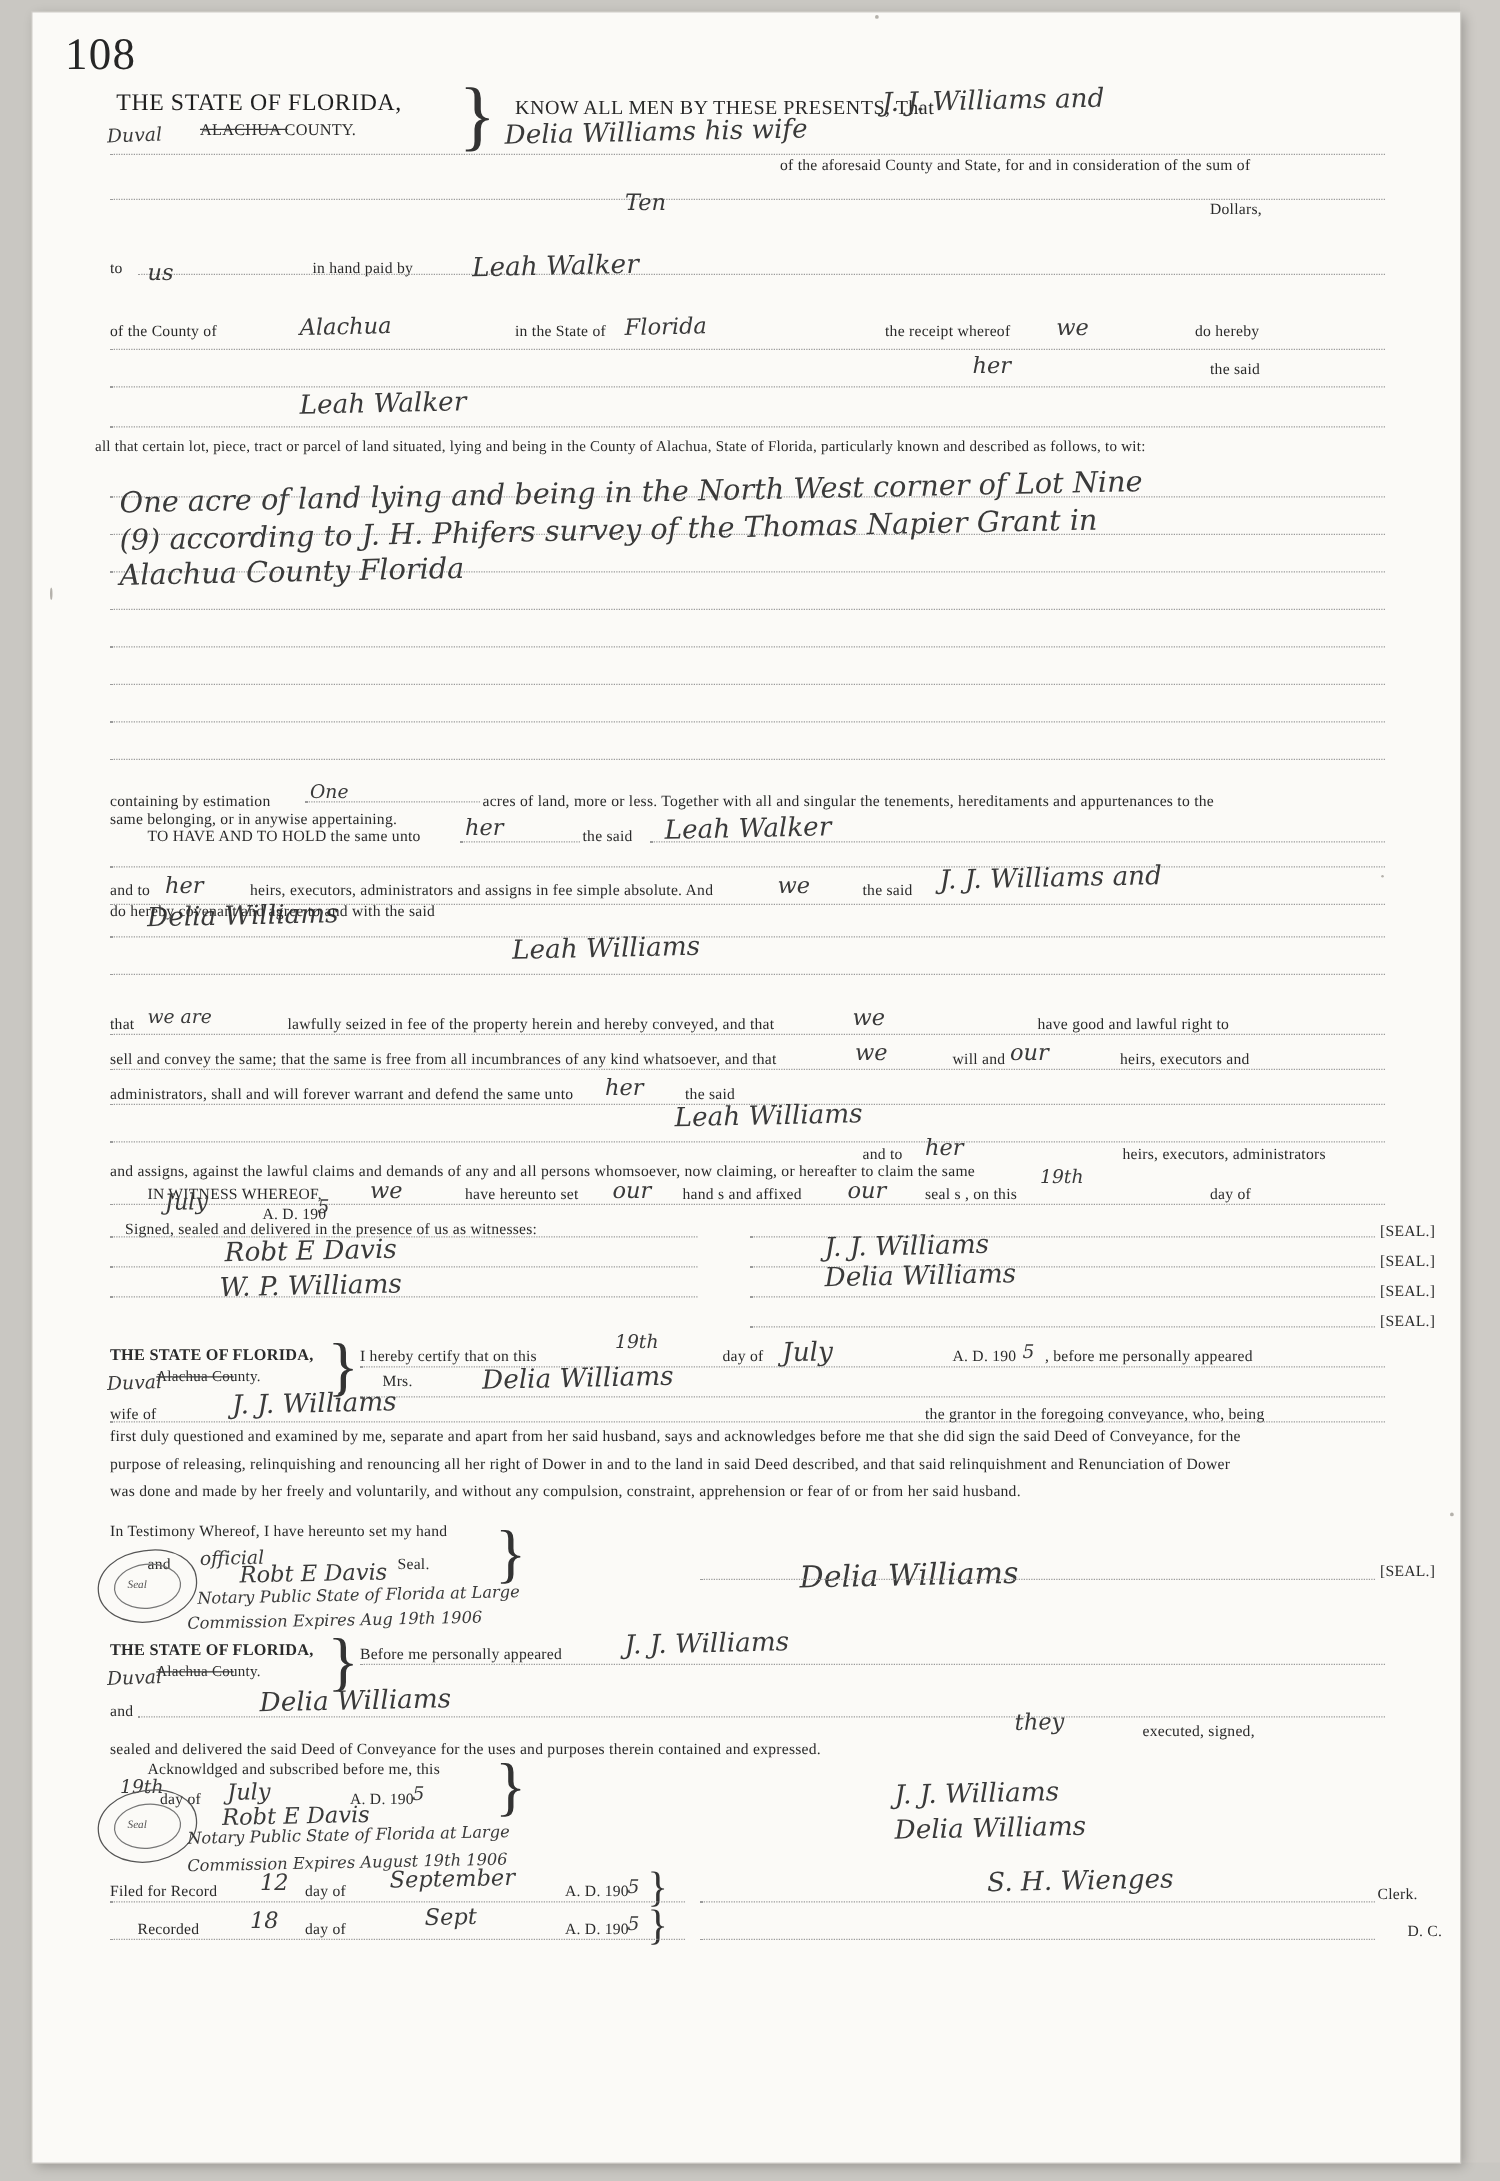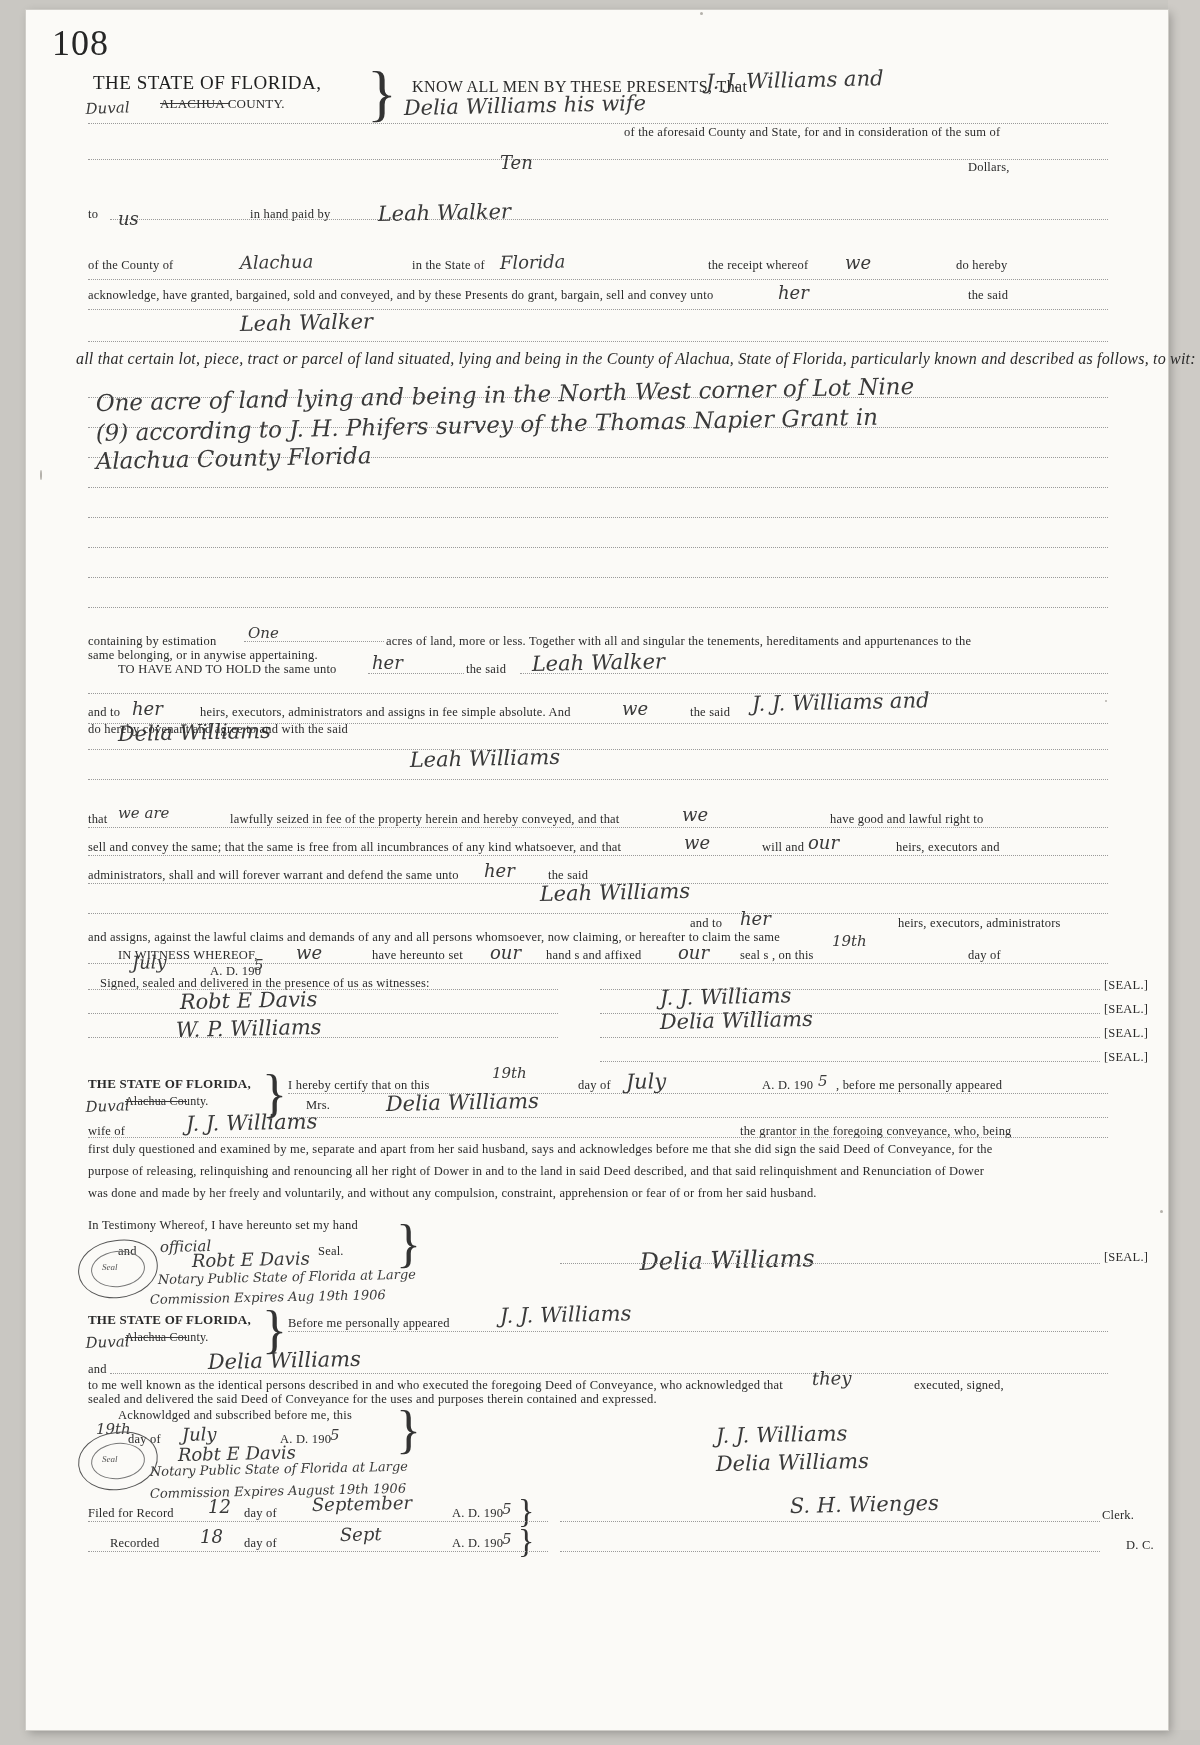--- a/index.html
+++ b/index.html
@@ -128,28 +128,27 @@
   <div class="rule" style="left:88px;top:278px;width:1020px;"></div>
   <div class="pt" style="left:88px;top:258px;">of the County of</div>
   <div class="hw s2 tilt2" style="left:240px;top:252px;">Alachua</div>
   <div class="pt" style="left:412px;top:258px;">in the State of</div>
   <div class="hw s2 tilt2" style="left:500px;top:252px;">Florida</div>
   <div class="pt" style="left:708px;top:258px;">the receipt whereof</div>
   <div class="hw s2" style="left:845px;top:252px;">we</div>
   <div class="pt" style="left:956px;top:258px;">do hereby</div>
 
   <div class="rule" style="left:88px;top:308px;width:1020px;"></div>
-  <div class="pt" style="left:88px;top:288px;">acknowledge, have granted, bargained, sold and conveyed, and by these Presents do grant, bargain, sell and convey unto</div>
   <div class="hw s2" style="left:778px;top:282px;">her</div>
   <div class="pt" style="left:968px;top:288px;">the said</div>
 
   <div class="rule" style="left:88px;top:340px;width:1020px;"></div>
   <div class="hw s1 tilt2" style="left:240px;top:312px;">Leah Walker</div>
 
-  <div class="pt" style="left:76px;top:350px;font-size:16px;font-style:italic;">all that certain lot, piece, tract or parcel of land situated, lying and being in the County of Alachua, State of Florida, particularly known and described as follows, to wit:</div>
+  <div class="pt" style="left:76px;top:350px;font-size:12px;">all that certain lot, piece, tract or parcel of land situated, lying and being in the County of Alachua, State of Florida, particularly known and described as follows, to wit:</div>
 
   <div class="rule" style="left:88px;top:396px;width:1020px;"></div>
   <div class="rule" style="left:88px;top:426px;width:1020px;"></div>
   <div class="rule" style="left:88px;top:456px;width:1020px;"></div>
   <div class="rule" style="left:88px;top:486px;width:1020px;"></div>
   <div class="rule" style="left:88px;top:516px;width:1020px;"></div>
   <div class="rule" style="left:88px;top:546px;width:1020px;"></div>
   <div class="rule" style="left:88px;top:576px;width:1020px;"></div>
   <div class="rule" style="left:88px;top:606px;width:1020px;"></div>
 
@@ -294,21 +293,20 @@
   <div class="hw s3 tilt" style="left:86px;top:1334px;">Duval</div>
 
   <div class="pt" style="left:288px;top:1316px;">Before me personally appeared</div>
   <div class="hw s1 tilt2" style="left:500px;top:1304px;">J. J. Williams</div>
   <div class="rule" style="left:288px;top:1330px;width:820px;"></div>
 
   <div class="pt" style="left:88px;top:1362px;">and</div>
   <div class="hw s1 tilt2" style="left:208px;top:1350px;">Delia Williams</div>
   <div class="rule" style="left:110px;top:1372px;width:998px;"></div>
 
-  <div class="pt" style="left:88px;top:1378px;">to me well known as the identical persons described in and who executed the foregoing Deed of Conveyance, who acknowledged that</div>
   <div class="hw s2 tilt2" style="left:812px;top:1368px;">they</div>
   <div class="pt" style="left:914px;top:1378px;">executed, signed,</div>
   <div class="pt" style="left:88px;top:1392px;">sealed and delivered the said Deed of Conveyance for the uses and purposes therein contained and expressed.</div>
   <div class="pt" style="left:118px;top:1408px;">Acknowldged and subscribed before me, this</div>
   <div class="brace tall" style="left:396px;top:1404px;">}</div>
 
   <div class="hw s3" style="left:96px;top:1420px;">19th</div>
   <div class="pt" style="left:128px;top:1432px;">day of</div>
   <div class="hw s2 tilt2" style="left:182px;top:1424px;">July</div>
   <div class="pt" style="left:280px;top:1432px;">A. D. 190</div>

